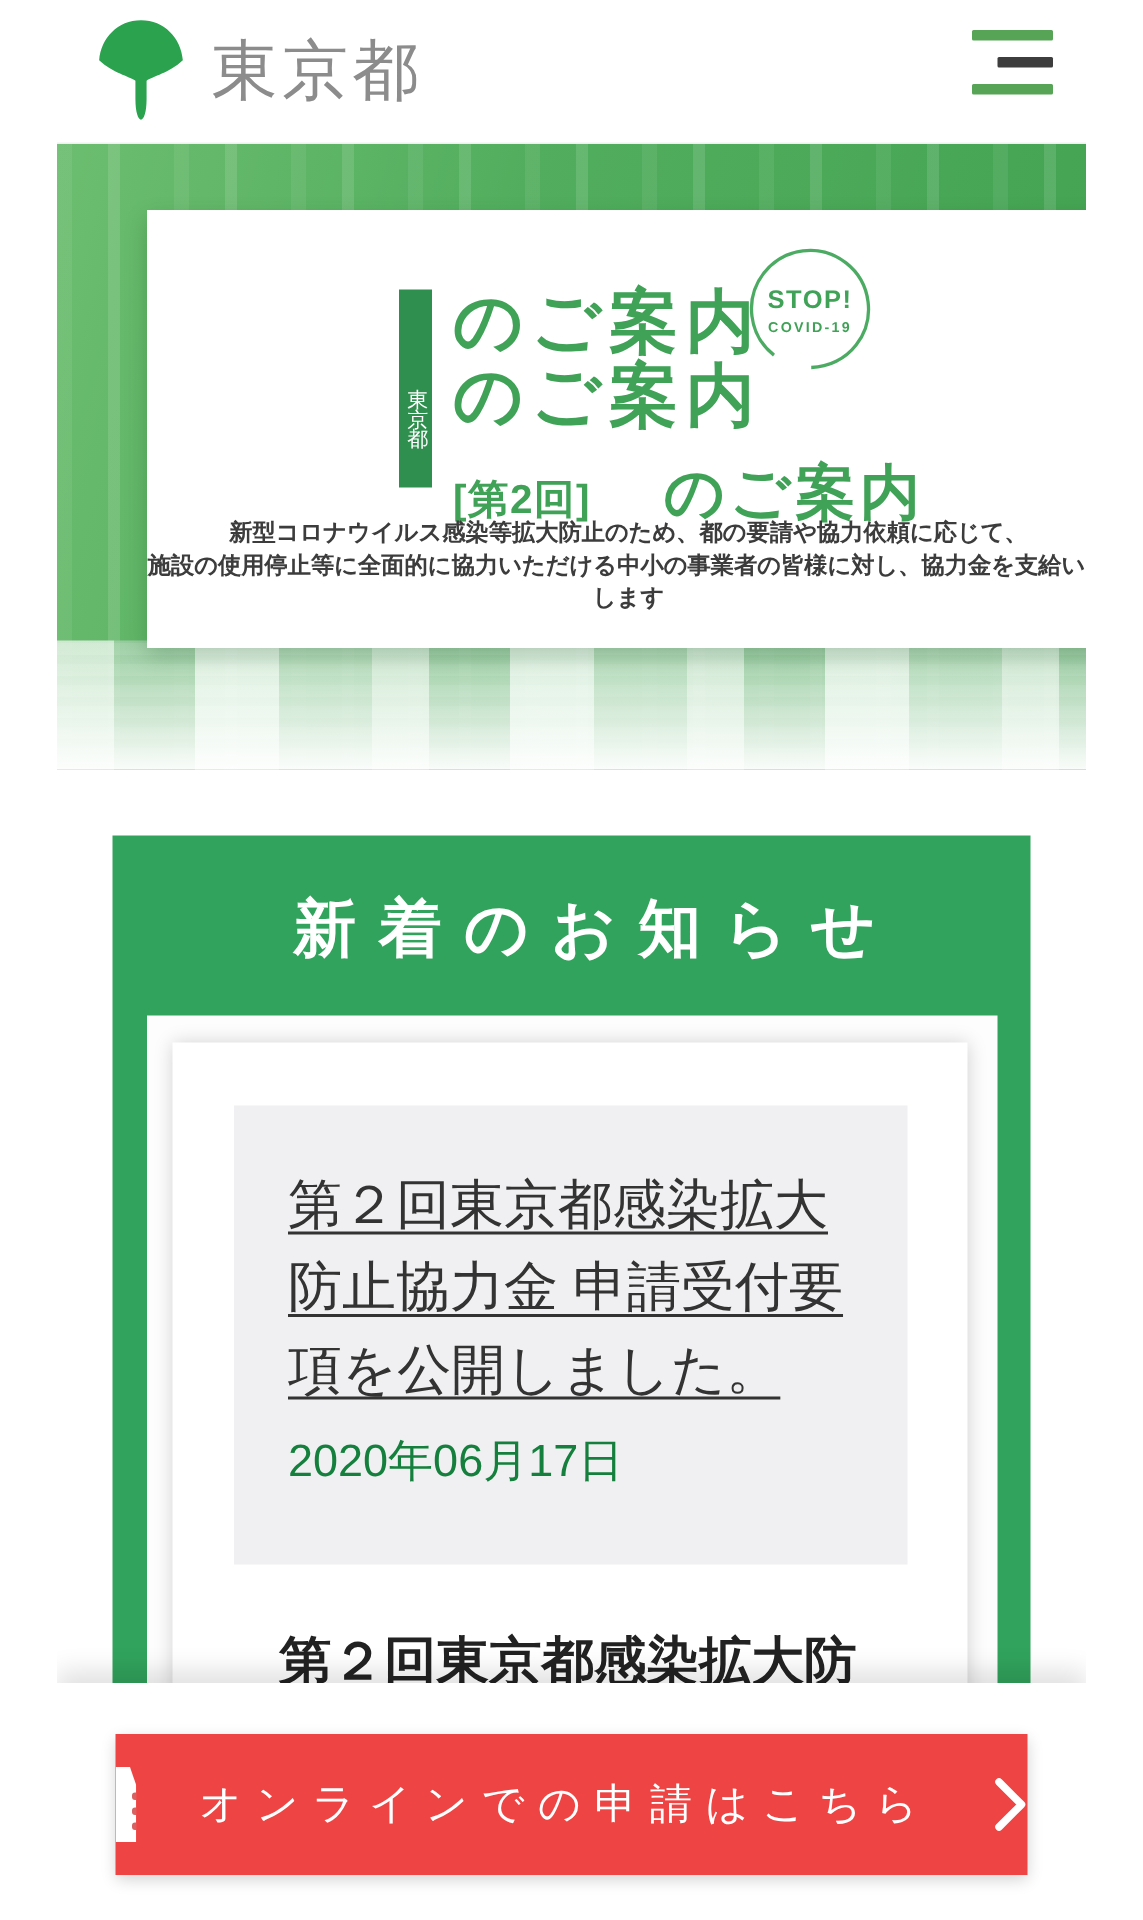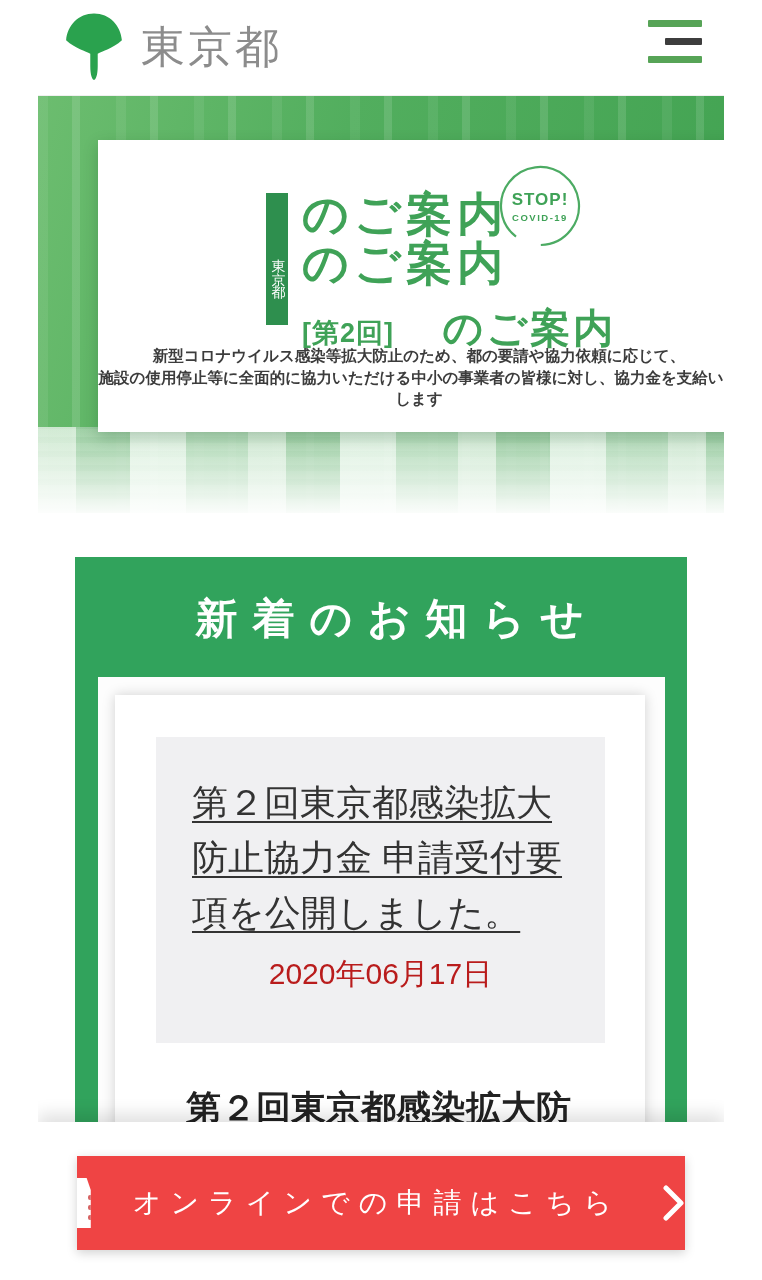--- a/index.html
+++ b/index.html
@@ -41,21 +41,21 @@
     font-size:15.5px; line-height:21.5px; font-weight:bold; color:#3c3c3c; }
 
   
   .news-section { margin:44px 37px 0 37px; background:#31a35c; padding:34px 0 0 0; }
   .news-title { text-align:center; color:#fff; font-size:42px; font-weight:bold; letter-spacing:15px; padding-left:32px; }
   .card-outer { margin:30px 22px 0 23px; background:#fdfdfd; padding:18px 20px 0 17px; }
   .card-inner { background:#fff; box-shadow:0 0 12px rgba(0,0,0,0.18); padding:42px 40px 120px 41px; }
   .news-list-box { background:#f0f0f2; padding:38px 36px 48px 36px; }
   .news-link { display:block; font-size:36px; line-height:55px; color:#333; text-decoration:underline;
     text-decoration-thickness:2px; text-underline-offset:6px; cursor:pointer; }
-  .news-date { margin-top:14px; font-size:30px; color:#b91c1c;text-align:center; }
+  .news-date { margin-top:14px; font-size:30px; color:#15803d; }
   .article-heading { margin:36px 30px 0 30px; font-size:35px; line-height:57px; font-weight:bold; color:#222;
     padding-bottom:12px; border-bottom:3px solid #2f2f2f; }
 
   
   .footer-bar { position:absolute; left:0; right:0; bottom:0; height:158px; background:#fff;
     box-shadow:0 -8px 16px rgba(0,0,0,0.12); }
   .apply-btn { display:flex; align-items:center; justify-content:center; gap:42px;
     width:608px; height:94px; margin:34px auto 0 auto; background:#ef4444; border:none; cursor:pointer;
     box-shadow:0 3px 10px rgba(0,0,0,0.18); }
   .apply-label { color:#fff; font-size:28px; letter-spacing:9px; white-space:nowrap; }

